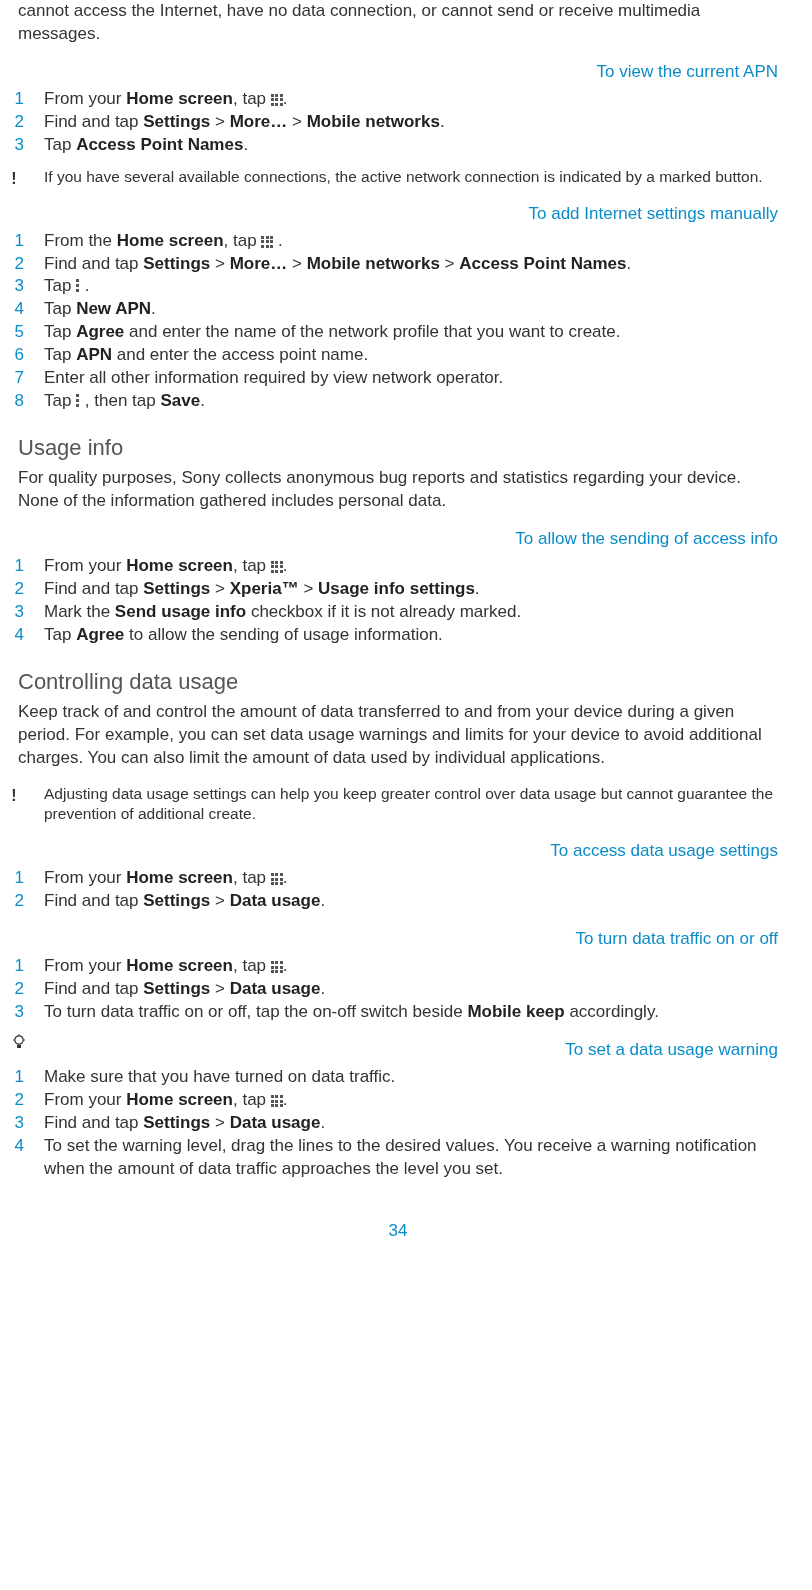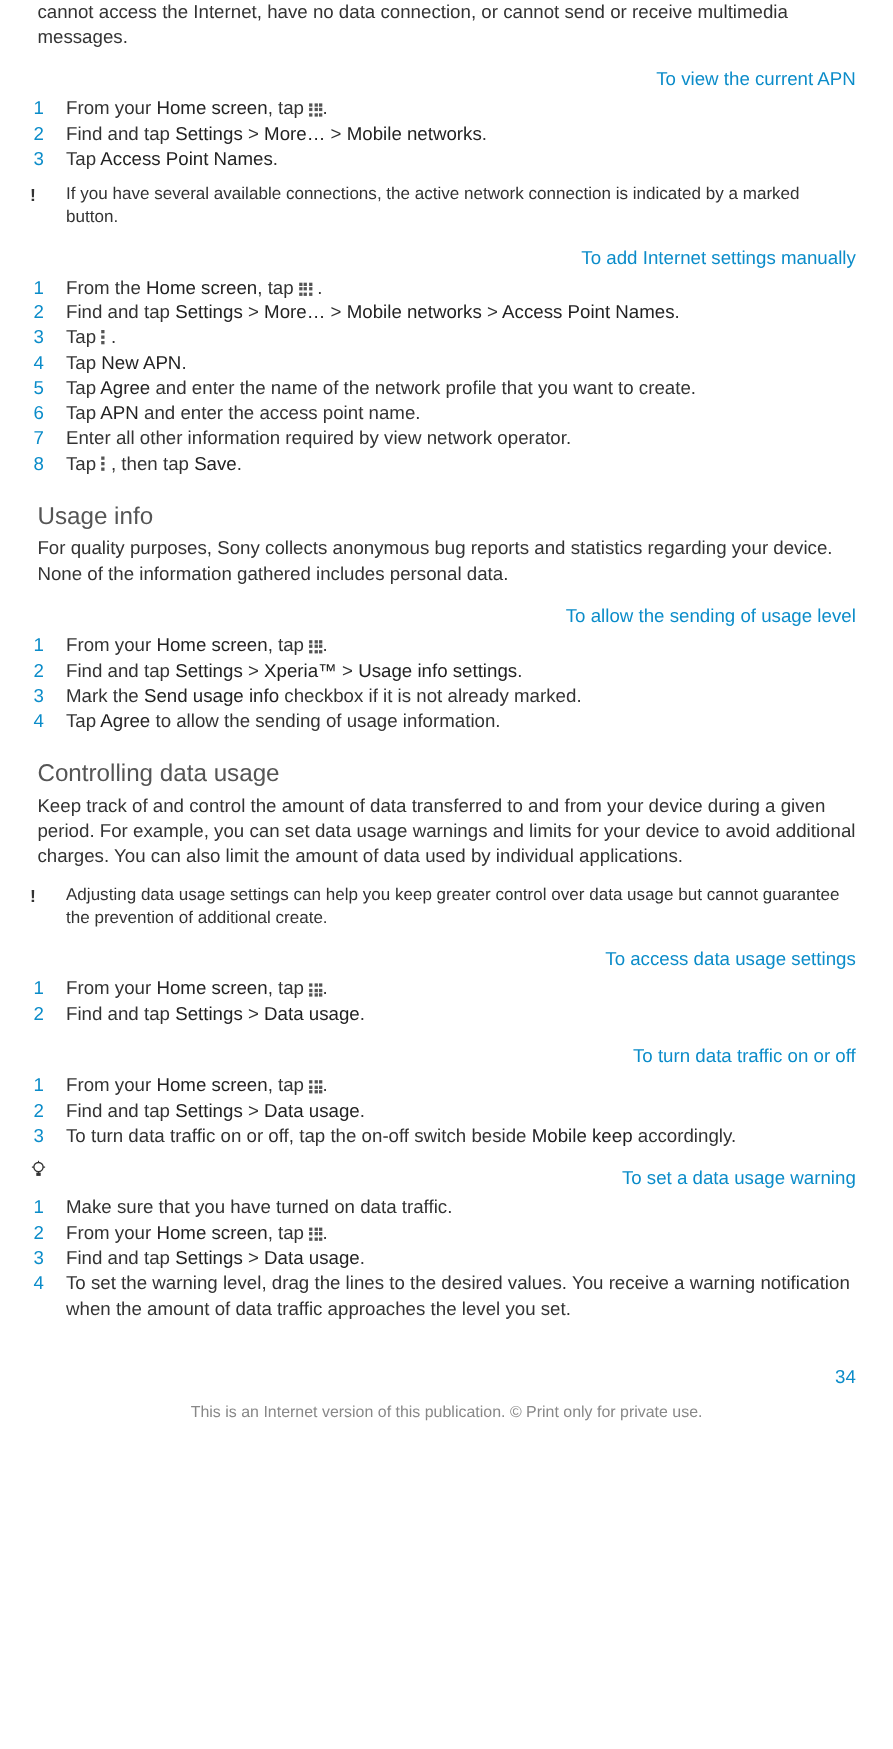--- a/index.html
+++ b/index.html
@@ -4,21 +4,21 @@
 <style>
   body {
     font-family: Arial, Helvetica, sans-serif;
     margin: 0;
     padding: 0;
     background: #fff;
     color: #333;
     width: 812px;
   }
   .page {
-    padding: 0 34px 0 34px;
+    padding: 0 34px 0 18px;
     box-sizing: border-box;
   }
   .body-text {
     font-size: 17px;
     line-height: 1.35;
     margin: 0 0 14px 0;
     color: #333;
   }
   .link-heading {
     color: #0b8cc9;
@@ -83,21 +83,21 @@
     line-height: 1.35;
     color: #333;
     margin: 10px 0 14px 0;
   }
   .tip .tip-icon {
     position: absolute;
     left: -6px;
     top: 0px;
     color: #333;
   }
-  b { font-weight: normal; color: #222; }
+  b { font-weight: bold; color: #222; }
   .inline-icon {
     display: inline-block;
     vertical-align: -2px;
   }
   .grid-icon {
     width: 12px;
     height: 12px;
     position: relative;
   }
   .grid-icon span {
@@ -123,21 +123,21 @@
   .dots-icon span {
     position: absolute;
     width: 3px; height: 3px;
     background: #555;
     left: 0;
   }
   .dots-icon span:nth-child(1){top:0}
   .dots-icon span:nth-child(2){top:5px}
   .dots-icon span:nth-child(3){top:10px}
   .page-num {
-    text-align: right;
+    text-align: center;
     color: #0b8cc9;
     font-size: 17px;
     margin-top: 40px;
   }
   .footer {
     text-align: center;
     color: #888;
     font-size: 14.5px;
     margin-top: 14px;
     margin-bottom: 10px;
@@ -169,21 +169,21 @@
       <li><span class="num">4</span><span class="txt">Tap <b>New APN</b>.</span></li>
       <li><span class="num">5</span><span class="txt">Tap <b>Agree</b> and enter the name of the network profile that you want to create.</span></li>
       <li><span class="num">6</span><span class="txt">Tap <b>APN</b> and enter the access point name.</span></li>
       <li><span class="num">7</span><span class="txt">Enter all other information required by view network operator.</span></li>
       <li><span class="num">8</span><span class="txt">Tap <span class="inline-icon dots-icon"><span></span><span></span><span></span></span> , then tap <b>Save</b>.</span></li>
     </ol>
 
   <div class="section-heading">Usage info</div>
   <p class="body-text">For quality purposes, Sony collects anonymous bug reports and statistics regarding your device. None of the information gathered includes personal data.</p>
 
-  <div class="link-heading">To allow the sending of usage level</div>
+  <div class="link-heading">To allow the sending of access info</div>
   <ol class="steps" id="steps-allow-usage">
       <li><span class="num">1</span><span class="txt">From your <b>Home screen</b>, tap <span class="inline-icon grid-icon"><span></span><span></span><span></span><span></span><span></span><span></span><span></span><span></span><span></span></span>.</span></li>
       <li><span class="num">2</span><span class="txt">Find and tap <b>Settings</b> &gt; <b>Xperia™</b> &gt; <b>Usage info settings</b>.</span></li>
       <li><span class="num">3</span><span class="txt">Mark the <b>Send usage info</b> checkbox if it is not already marked.</span></li>
       <li><span class="num">4</span><span class="txt">Tap <b>Agree</b> to allow the sending of usage information.</span></li>
     </ol>
 
   <div class="section-heading">Controlling data usage</div>
   <p class="body-text">Keep track of and control the amount of data transferred to and from your device during a given period. For example, you can set data usage warnings and limits for your device to avoid additional charges. You can also limit the amount of data used by individual applications.</p>
   <div class="note">
@@ -218,14 +218,13 @@
 
   <div class="link-heading">To set a data usage warning</div>
   <ol class="steps" id="steps-set-warning">
       <li><span class="num">1</span><span class="txt">Make sure that you have turned on data traffic.</span></li>
       <li><span class="num">2</span><span class="txt">From your <b>Home screen</b>, tap <span class="inline-icon grid-icon"><span></span><span></span><span></span><span></span><span></span><span></span><span></span><span></span><span></span></span>.</span></li>
       <li><span class="num">3</span><span class="txt">Find and tap <b>Settings</b> &gt; <b>Data usage</b>.</span></li>
       <li><span class="num">4</span><span class="txt">To set the warning level, drag the lines to the desired values. You receive a warning notification when the amount of data traffic approaches the level you set.</span></li>
     </ol>
 
   <div class="page-num">34</div>
-  <div class="footer">This is an Internet version of this publication. © Print only for private use.</div>
 </div>
 
 </body></html>

